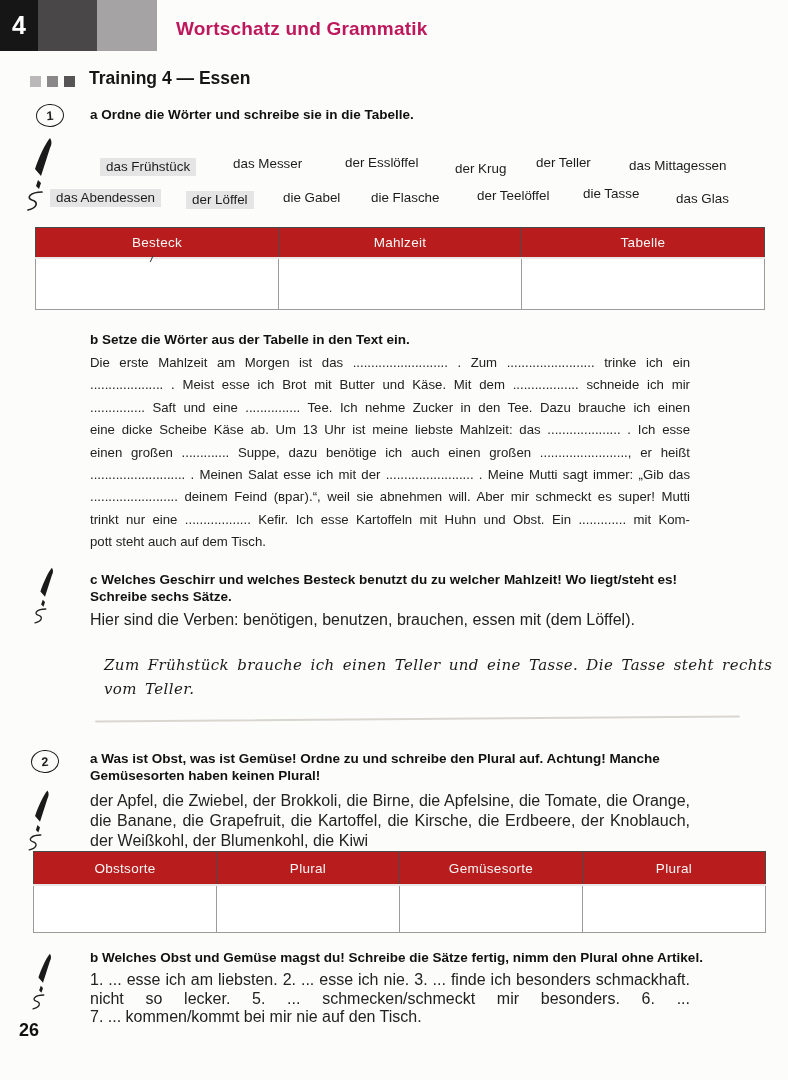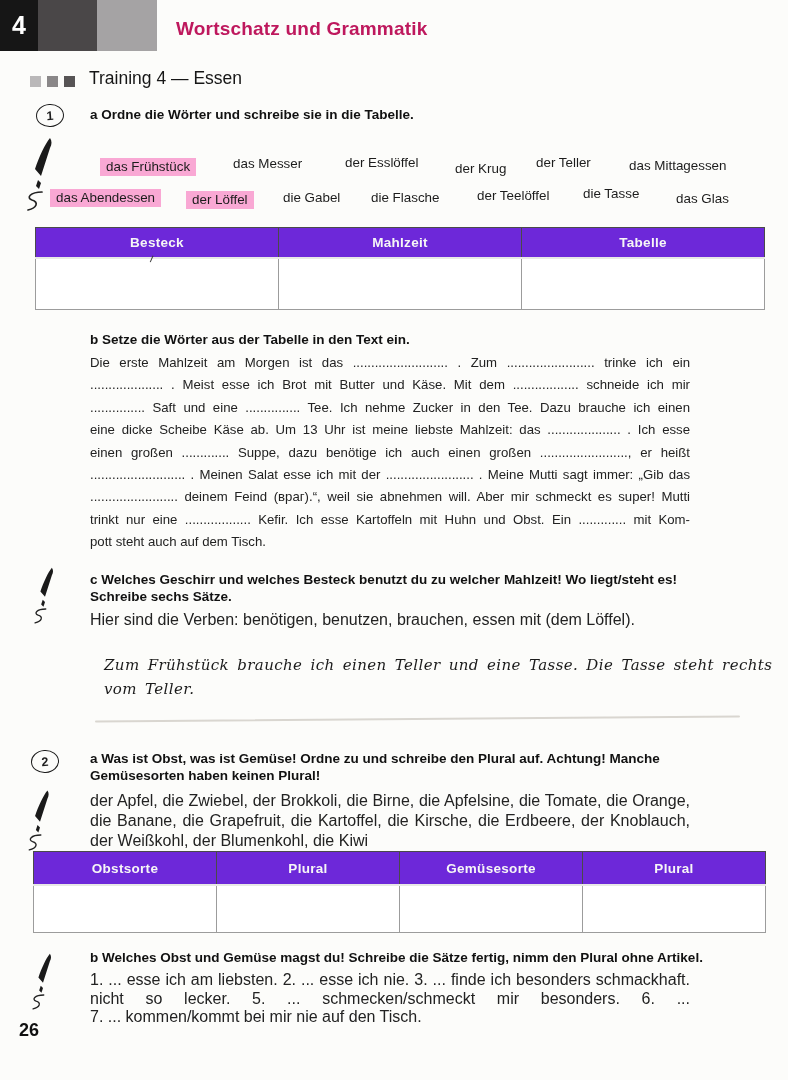--- a/index.html
+++ b/index.html
@@ -13,36 +13,36 @@
        display:flex;align-items:center;justify-content:center;}
   .sq2{left:38px;width:59px;background:#4a4748;}
   .sq3{left:97px;width:60px;background:#a5a3a4;}
   .banner-title{left:176px;top:18px;font-weight:bold;font-size:19px;letter-spacing:.2px;color:#be185d;}
 
   
   .tsq{position:absolute;top:76px;width:11px;height:11px;}
   .tsq1{left:30px;background:#bab8b9;}
   .tsq2{left:47px;background:#8a8788;}
   .tsq3{left:64px;background:#575455;}
-  .training-title{left:89px;top:68px;font-weight:normal;font-size:17.5px;color:#161616;}
+  .training-title{left:89px;top:68px;font-weight:bold;font-size:17.5px;color:#161616;}
 
   .circle-num{position:absolute;width:26px;height:21px;border:1.4px solid #1a1a1a;border-radius:50%;
        display:flex;align-items:center;justify-content:center;font-weight:bold;font-size:12.5px;
        transform:rotate(-4deg);background:transparent;}
 
   .inst{position:absolute;font-weight:bold;font-size:13.5px;color:#111;text-align:center;}
   .bodytxt{position:absolute;font-size:16px;color:#222;}
 
   
   .w{position:absolute;font-size:13.4px;white-space:nowrap;color:#1c1c1c;}
-  .hl{background:#f9a8d4;padding:1px 6px 2px 6px;}
+  .hl{background:#e5e5e5;padding:1px 6px 2px 6px;}
 
   
   table{border-collapse:collapse;position:absolute;table-layout:fixed;}
-  th{background:#6d28d9;color:#f6f6f6;font-weight:bold;font-size:13.5px;height:27px;
+  th{background:#b91c1c;color:#f6f6f6;font-weight:normal;font-size:13.5px;height:27px;
      border:1px solid #4a4a4a;border-bottom:2px solid #e8e8e6;letter-spacing:.3px;}
   td{background:#fff;border:1px solid #9c9c9c;}
   .t1 th,.t1 td{width:240px;}
   .t1 td{height:48px;}
   .t2 th,.t2 td{width:180px;}
   .t2 th{height:30px;}
   .t2 td{height:44px;}
 
   
   .para{position:absolute;left:90px;top:352px;width:600px;font-size:13.2px;color:#222;}

